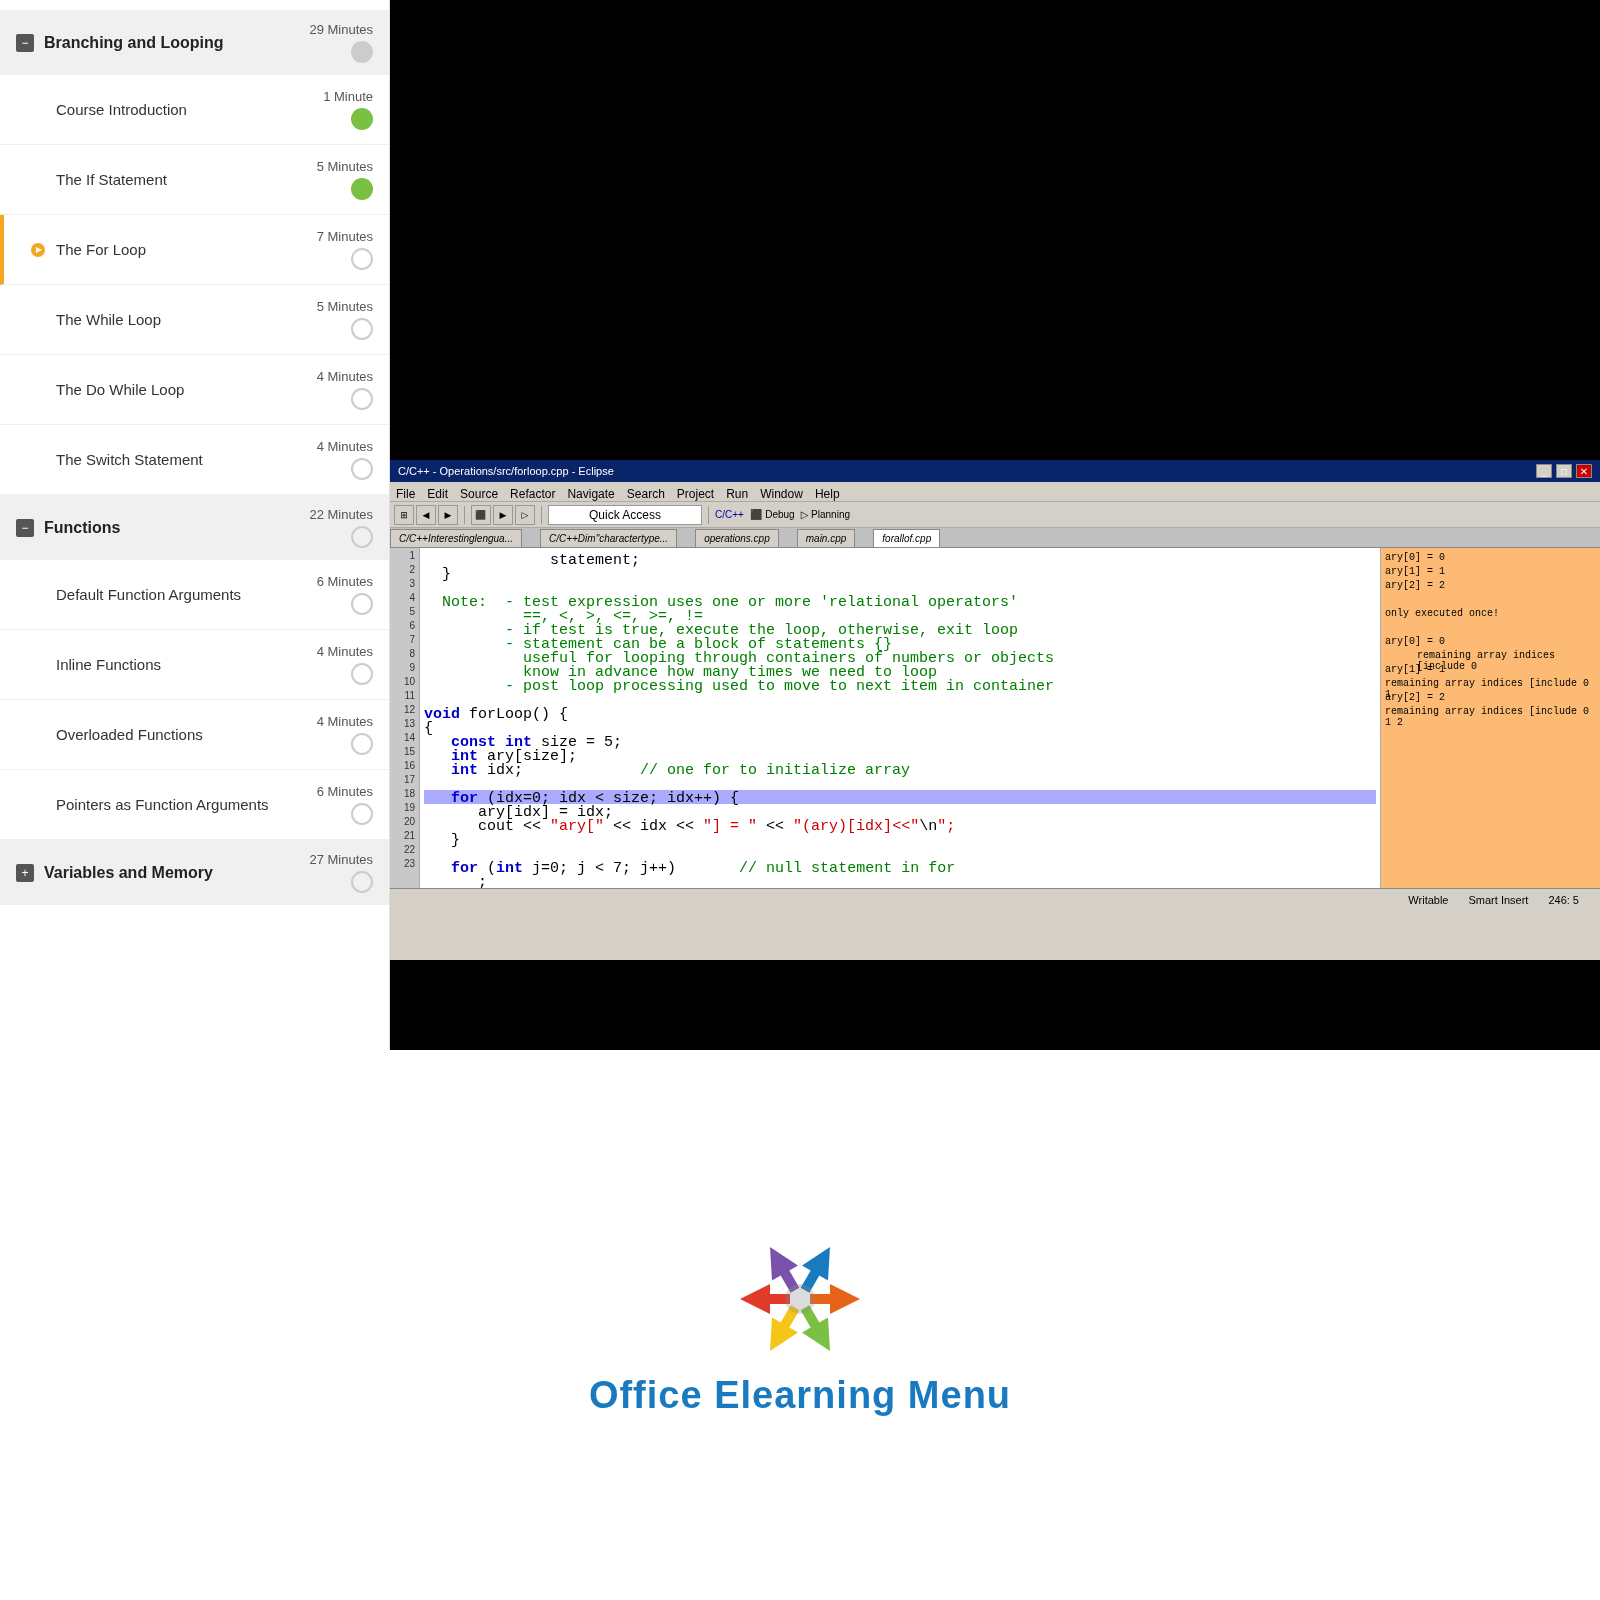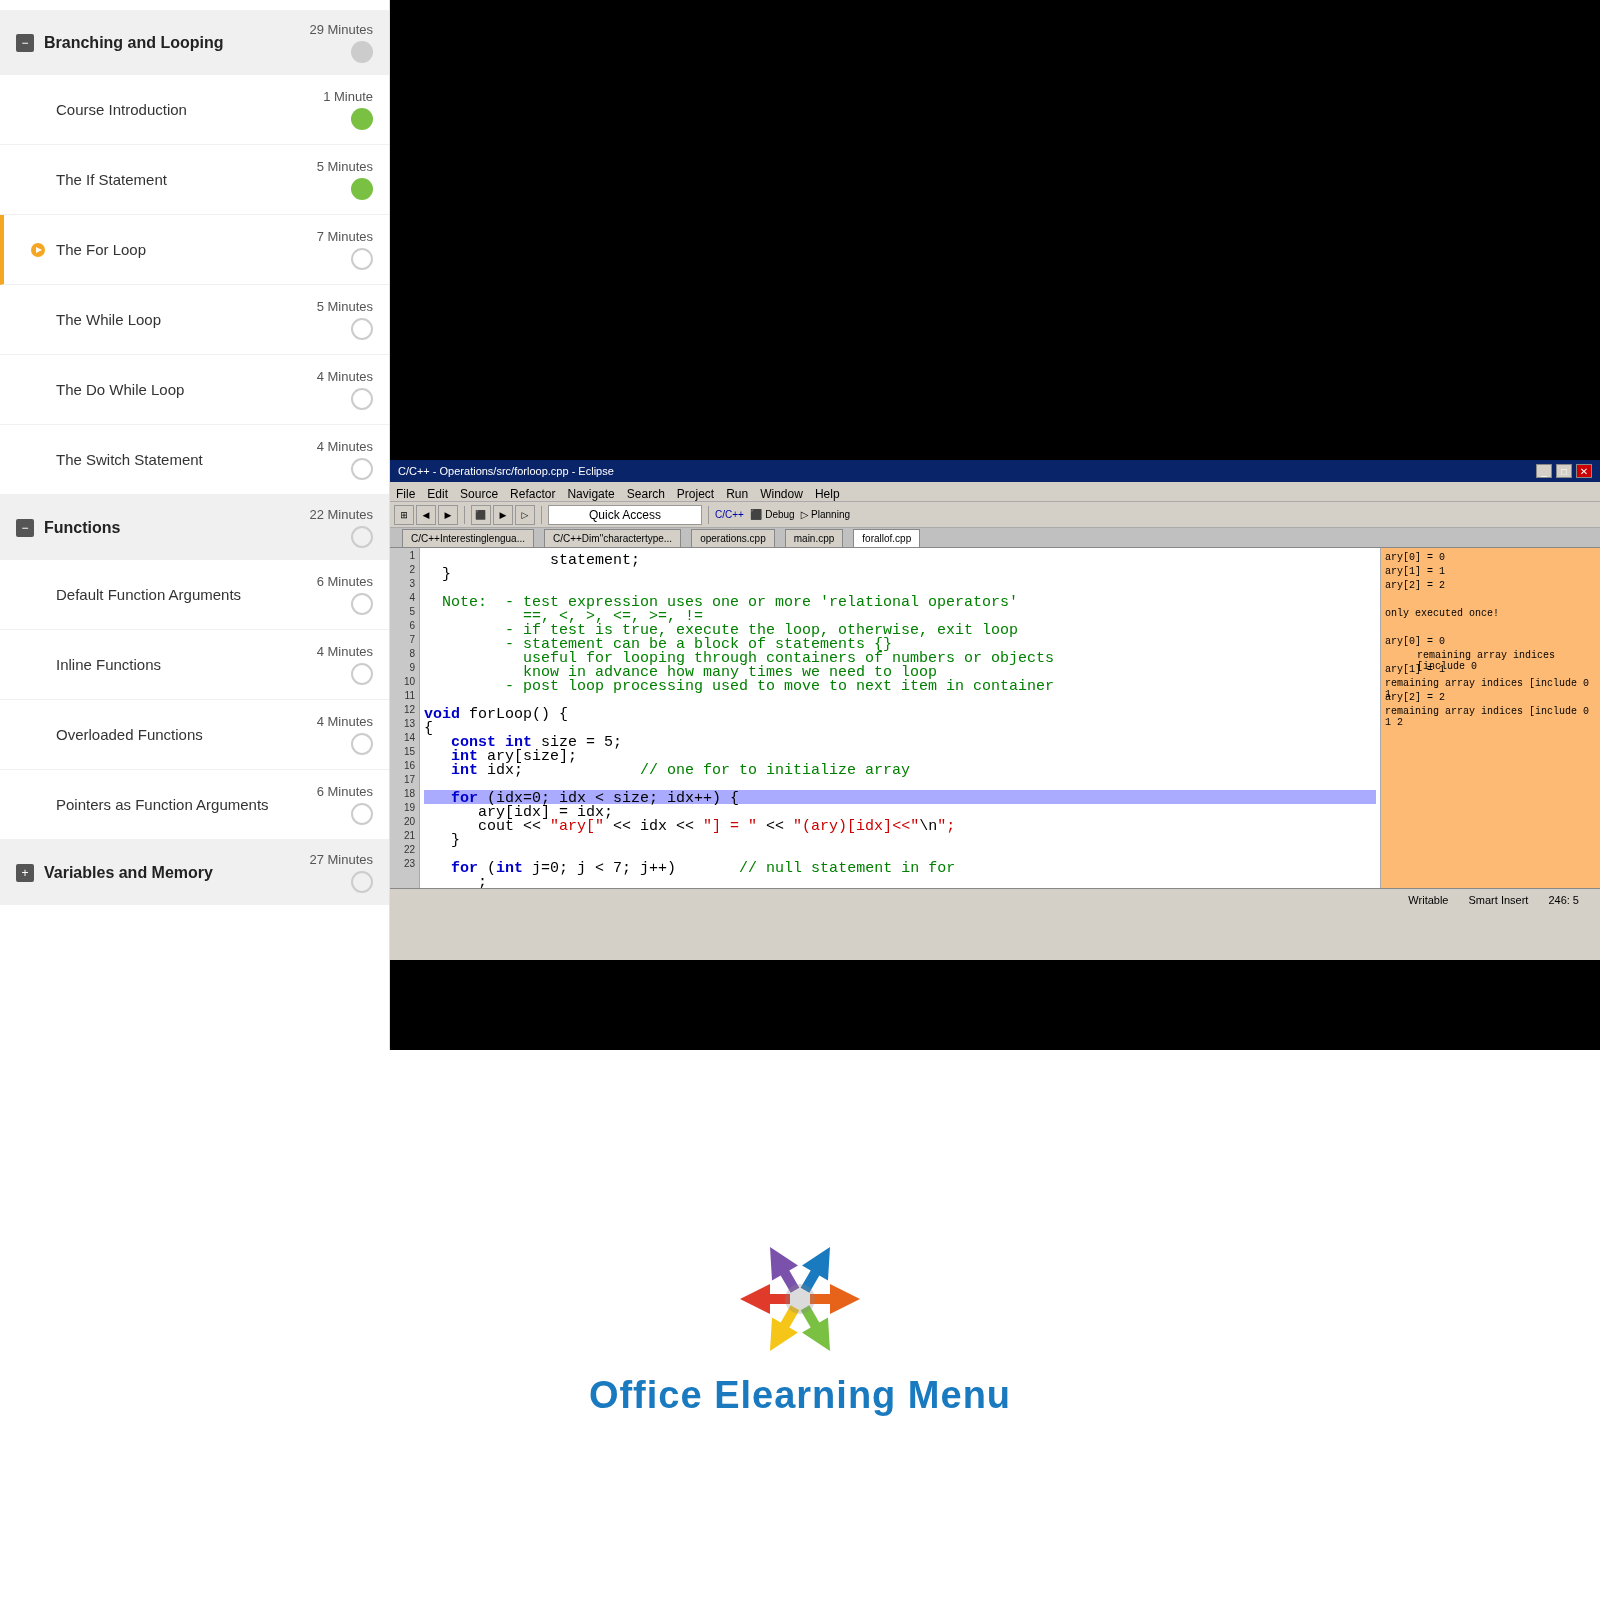--- a/index.html
+++ b/index.html
@@ -215,23 +215,24 @@
       display: flex;
       align-items: center;
       justify-content: center;
     }
 
     .ide-tabs {
       height: 20px;
       background: #c0c0c0;
       display: flex;
       align-items: flex-end;
-      padding: 0 12px;
-      gap: 10px;
+      padding: 0 0;
+      gap: 18px;
       border-bottom: 1px solid #888;
+      font-style: italic;
     }
 
     .ide-tab {
       height: 18px;
       background: #d4d0c8;
       border: 1px solid #888;
       border-bottom: none;
       padding: 0 8px;
       font-size: 10px;
       display: flex;

